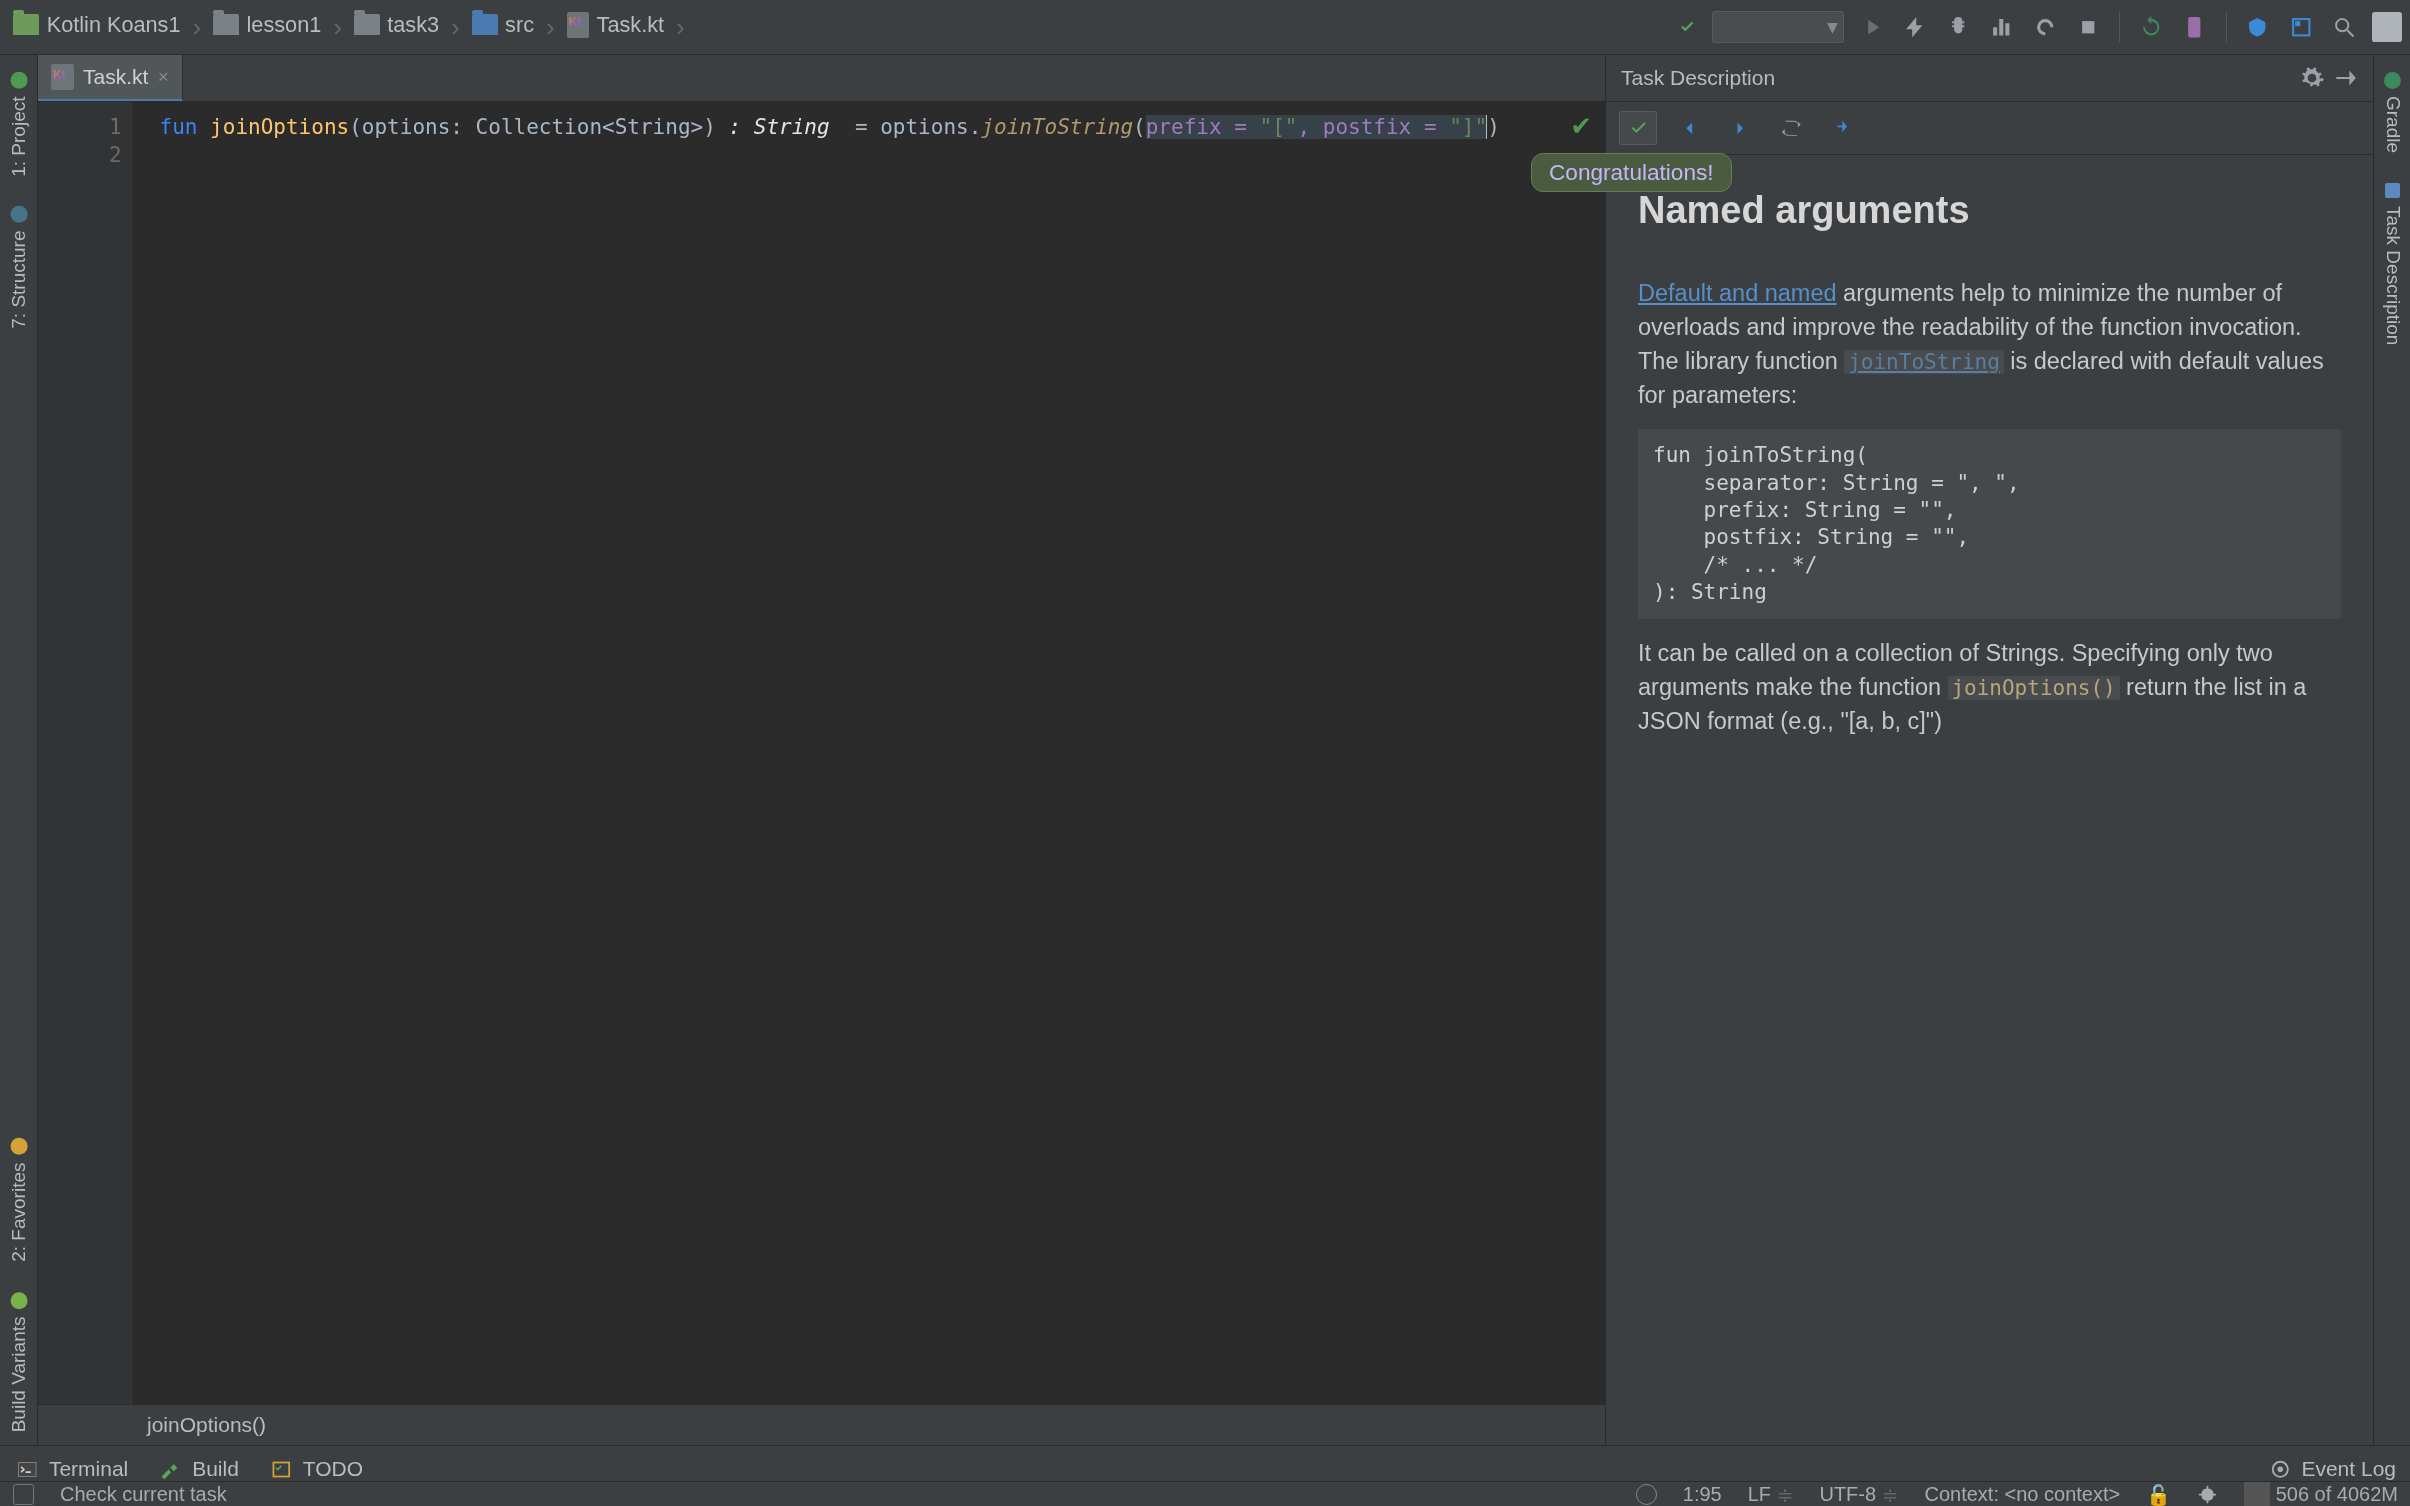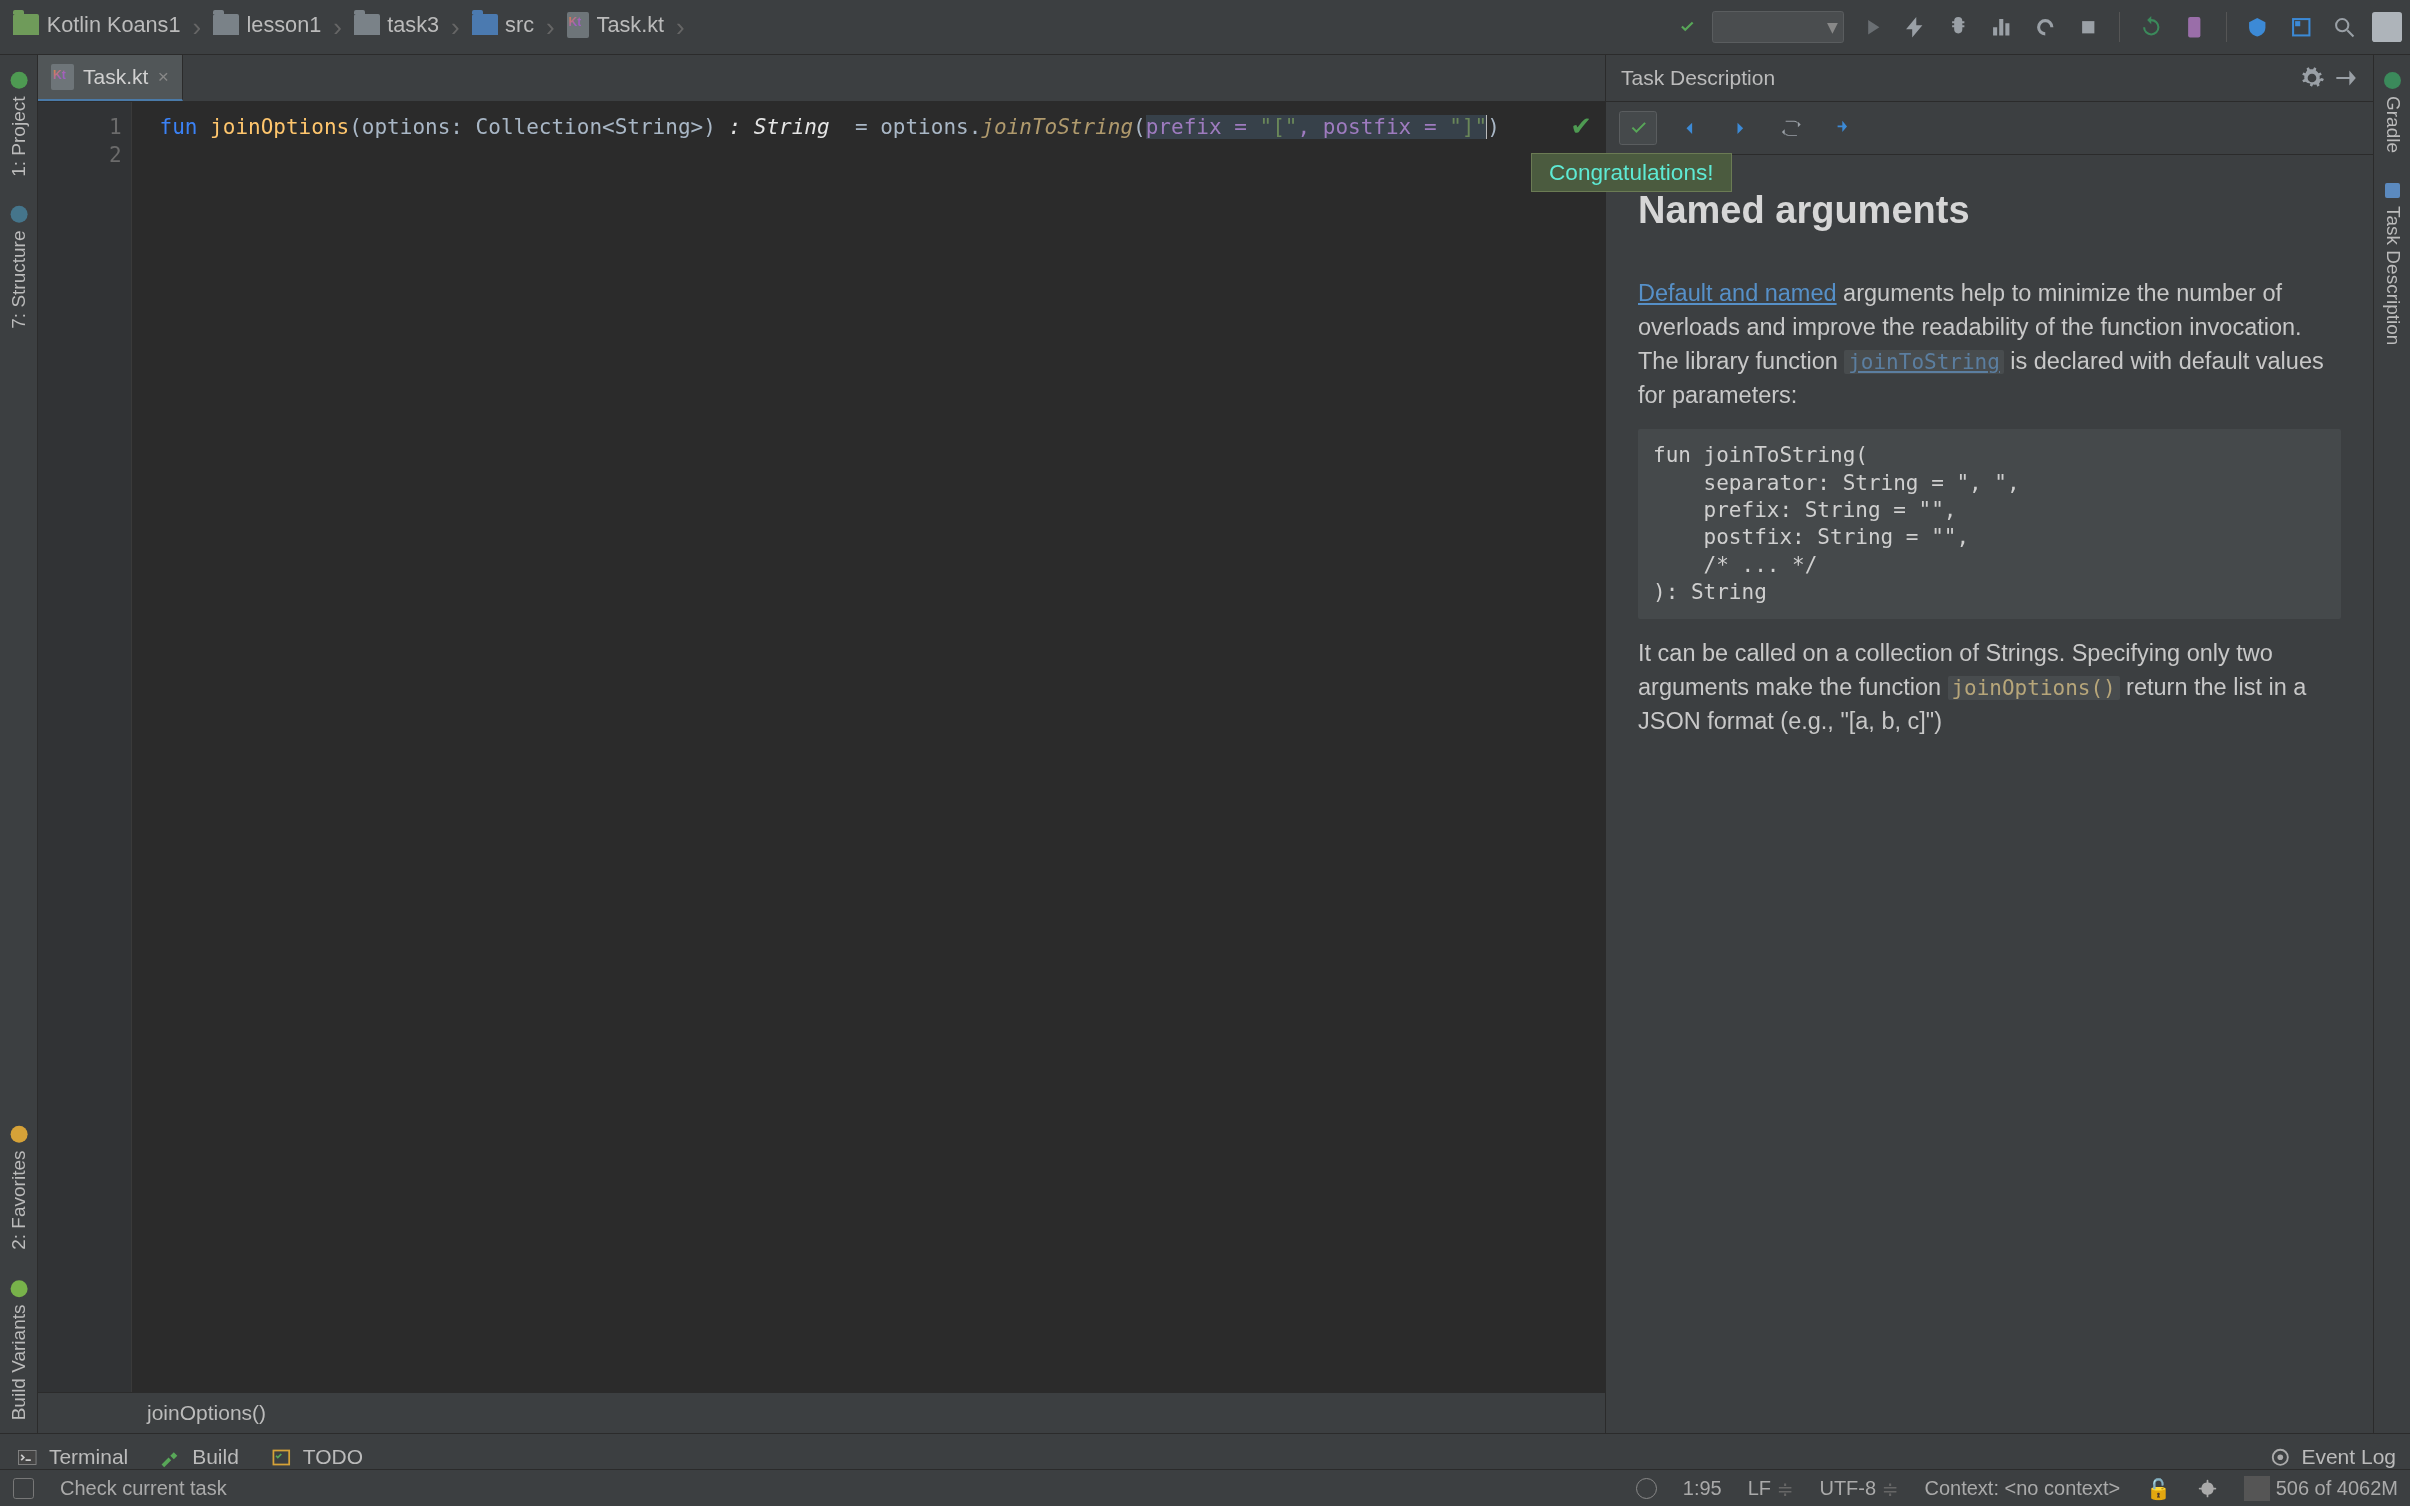--- a/index.html
+++ b/index.html
@@ -117,22 +117,22 @@
   .task-hdr .spacer{flex:1;}
   .task-hdr .ico{width:26px;height:26px;display:flex;align-items:center;justify-content:center;color:#9aa0a6;margin-left:7.5px;cursor:pointer;}
 
   .task-ctrl{height:53px;border-bottom:0.9px solid #2b2b2b;display:flex;align-items:center;gap:13px;padding:0 13px;position:relative;}
   .ctrl-btn{width:38px;height:34px;border:0.9px solid transparent;border-radius:2.8px;
     display:flex;align-items:center;justify-content:center;color:#9aa0a6;cursor:pointer;}
   .ctrl-btn.framed{border-color:#5a5d5f;background:#45494b;}
   .ctrl-btn svg{width:22.6px;height:22.6px;}
   .congrats{
     position:absolute;left:-75px;top:51px;
-    background:#4b5b3f;border:0.9px solid #6b7b54;color:#5eead4;
-    padding:5.6px 17px;font-size:22.6px;border-radius:0;white-space:nowrap;text-align:center;
+    background:#4b5b3f;border:0.9px solid #6b7b54;color:#c4b5fd;
+    padding:5.6px 17px;font-size:22.6px;border-radius:12px;white-space:nowrap;text-align:center;
   }
 
   .task-content{flex:1;overflow:auto;padding:28px 32px;color:#c8c8c8;font-size:23.5px;line-height:1.45;}
   .task-content h1{font-size:38px;font-weight:700;color:#d6d6d6;margin-bottom:38px;}
   .task-content a{color:#5690c8;text-decoration:underline;}
   .inline-code{font-family:"Menlo","Consolas",monospace;font-size:21px;
     background:#484c4e;color:#b7a67a;padding:0 3.8px;border-radius:1.9px;}
   .inline-code.link{color:#5b7ea0;text-decoration:underline;}
   .code-block{background:#45494b;padding:13px 15px;margin:17px 0;font-family:"Menlo","Consolas",monospace;
     font-size:21px;line-height:1.3;color:#cfcfcf;border-radius:1.9px;white-space:pre;}
@@ -140,21 +140,21 @@
   
   .bottom-tabs{height:36px;background:#3c3f41;border-top:0.9px solid #2b2b2b;
     display:flex;align-items:flex-end;padding:0 15px;gap:30px;font-size:21px;color:#bbb;}
   .bt-tab{display:flex;align-items:center;gap:9.4px;cursor:pointer;}
   .bt-tab .ico{width:24.5px;height:21px;display:flex;align-items:center;justify-content:center;}
   .bt-flex{flex:1;}
   .bt-ev{display:flex;align-items:center;gap:9.4px;color:#bbb;}
   .bt-ev svg{width:22.6px;height:22.6px;}
 
   
-  .status-bar{height:38px;background:#3c3f41;border-top:0.9px solid #2b2b2b;
+  .status-bar{height:26px;background:#3c3f41;border-top:0.9px solid #2b2b2b;
     display:flex;align-items:center;padding:0 13px;font-size:20px;color:#aaa;gap:26px;}
   .status-bar .msg{flex:1;}
   .sb-item{display:flex;align-items:center;gap:5.6px;text-align:center;}
   .sb-sep{color:#666;}
   .sb-ico{width:21px;height:21px;border:0.9px solid #777;border-radius:2.8px;}
   .sb-circ{width:21px;height:21px;border:1.9px solid #888;border-radius:50%;}
   .mem-bar{width:26px;height:24.5px;background:#555;display:inline-block;}
 </style>
 </head>
 <body>

